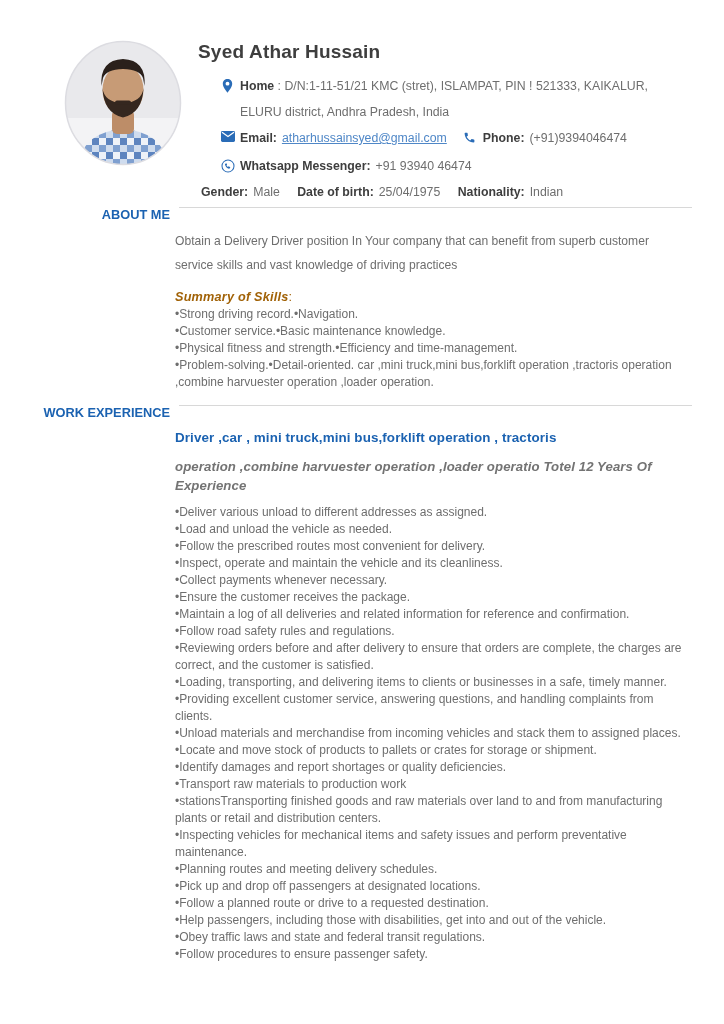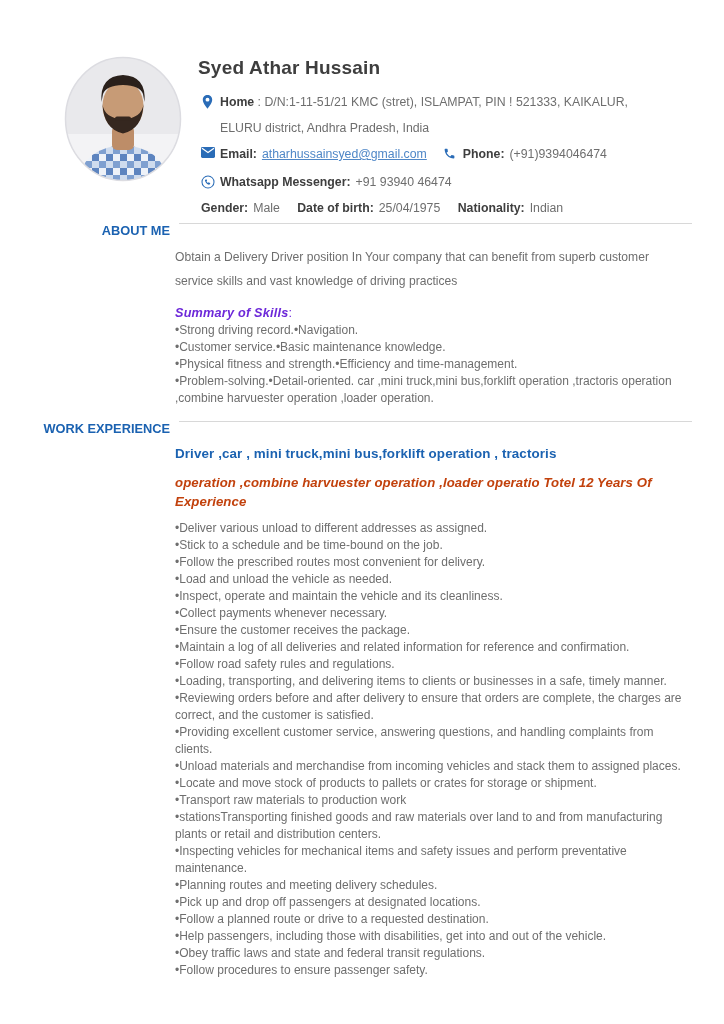--- a/index.html
+++ b/index.html
@@ -2,49 +2,49 @@
 <html><head>
 <meta charset="utf-8">
 <style>
   html,body { margin:0; padding:0; background:#ffffff; }
   .page {
     width:724px; height:1024px; background:#ffffff; position:relative;
     font-family:"Liberation Sans","DejaVu Sans",sans-serif; overflow:hidden;
     box-sizing:border-box;
   }
   
-  .header { display:flex; padding:56px 32px 0 64px; box-sizing:border-box; }
+  .header { display:flex; padding:40px 32px 0 64px; box-sizing:border-box; }
   .photo-wrap { width:118px; height:126px; flex:0 0 auto; }
   .info { margin-left:14px; flex:1; min-width:0; }
   .name { font-size:19px; font-weight:700; color:#3e3e3e; margin:1px 0 10px 2px; letter-spacing:0.2px; }
   .contact { font-size:12.3px; color:#6e6e6e; }
-  .crow { display:flex; }
+  .crow { display:flex;justify-content:flex-end; }
   .cicon { width:19px; flex:0 0 auto; margin-left:5px; padding-top:6px; }
   .ctext { flex:1; line-height:26px; max-width:452px; }
   .lbl { font-weight:700; color:#3e3e3e; }
   .sp-r { margin-right:5px; }
   a.email-link { color:#4f87c7; text-decoration:underline; }
   .inline-icon { display:inline-block; vertical-align:-2px; margin:0 7px 0 16px; }
   .gender-row { margin-left:5px; line-height:26px; }
   .pair { margin-right:14px; }
   
   .section-about { margin-top:2px; }
   .section-work  { margin-top:14px; }
   .sec-head { display:flex; align-items:flex-start; height:15px; }
   .sec-label { width:170px; text-align:right; font-size:12.8px; font-weight:700; color:#1b62b1; flex:0 0 auto; }
   .sec-line { flex:1; height:1px; background:#d8d8d8; margin:0 32px 0 9px; }
   .sec-body { margin:7px 32px 0 175px; width:515px; box-sizing:border-box; }
   
   .about-p { font-size:12.1px; line-height:24px; color:#6e6e6e; margin:0 0 12px; }
-  .skills-h { font-size:12.7px; color:#6d28d9; line-height:17px; }
+  .skills-h { font-size:12.7px; color:#a16207; line-height:17px; }
   .skills-h .bi { font-weight:700; font-style:italic; letter-spacing:0.2px; }
   .skills-list div { font-size:12px; line-height:17px; color:#6e6e6e; }
   
   .job-title { font-size:13.4px; font-weight:700; color:#1b62b1; margin:10px 0 0; letter-spacing:0.1px; }
-  .job-sub { font-size:13.2px; font-weight:700; font-style:italic; color:#c2410c; line-height:18.5px; margin:13px 0 0; letter-spacing:0.1px; }
+  .job-sub { font-size:13.2px; font-weight:700; font-style:italic; color:#737373; line-height:18.5px; margin:13px 0 0; letter-spacing:0.1px; }
   .duties { margin-top:9px; }
   .duties div { font-size:12px; line-height:17px; color:#6e6e6e; }
   .ic { fill:#2a6cb7; }
 </style>
 </head>
 <body>
 
 <div class="page">
 
   <div class="header">
@@ -144,33 +144,33 @@
     <div class="sec-head">
       <div class="sec-label">WORK EXPERIENCE</div>
       <div class="sec-line"></div>
     </div>
     <div class="sec-body">
       <div class="job-title">Driver ,car , mini truck,mini bus,forklift operation , tractoris</div>
       <div class="job-sub">operation ,combine harvuester operation ,loader operatio Totel 12 Years Of Experience</div>
       <div class="duties">
 
       <div>•Deliver various unload to different addresses as assigned.</div>
-          <div>•Stick to a schedule and be time-bound on the job.</div>
+          <div>•Load and unload the vehicle as needed.</div>
           <div>•Follow the prescribed routes most convenient for delivery.</div>
-          <div>•Load and unload the vehicle as needed.</div>
           <div>•Inspect, operate and maintain the vehicle and its cleanliness.</div>
           <div>•Collect payments whenever necessary.</div>
           <div>•Ensure the customer receives the package.</div>
           <div>•Maintain a log of all deliveries and related information for reference and confirmation.</div>
           <div>•Follow road safety rules and regulations.</div>
+          <div>•Reviewing orders before and after delivery to ensure that orders are complete, the charges are correct, and the customer is satisfied.</div>
           <div>•Loading, transporting, and delivering items to clients or businesses in a safe, timely manner.</div>
-          <div>•Reviewing orders before and after delivery to ensure that orders are complete, the charges are correct, and the customer is satisfied.</div>
           <div>•Providing excellent customer service, answering questions, and handling complaints from clients.</div>
           <div>•Unload materials and merchandise from incoming vehicles and stack them to assigned places.</div>
           <div>•Locate and move stock of products to pallets or crates for storage or shipment.</div>
+          <div>•Identify damages and report shortages or quality deficiencies.</div>
           <div>•Transport raw materials to production work</div>
           <div>•stationsTransporting finished goods and raw materials over land to and from manufacturing plants or retail and distribution centers.</div>
           <div>•Inspecting vehicles for mechanical items and safety issues and perform preventative maintenance.</div>
           <div>•Planning routes and meeting delivery schedules.</div>
           <div>•Pick up and drop off passengers at designated locations.</div>
           <div>•Follow a planned route or drive to a requested destination.</div>
           <div>•Help passengers, including those with disabilities, get into and out of the vehicle.</div>
           <div>•Obey traffic laws and state and federal transit regulations.</div>
           <div>•Follow procedures to ensure passenger safety.</div>
         </div>

